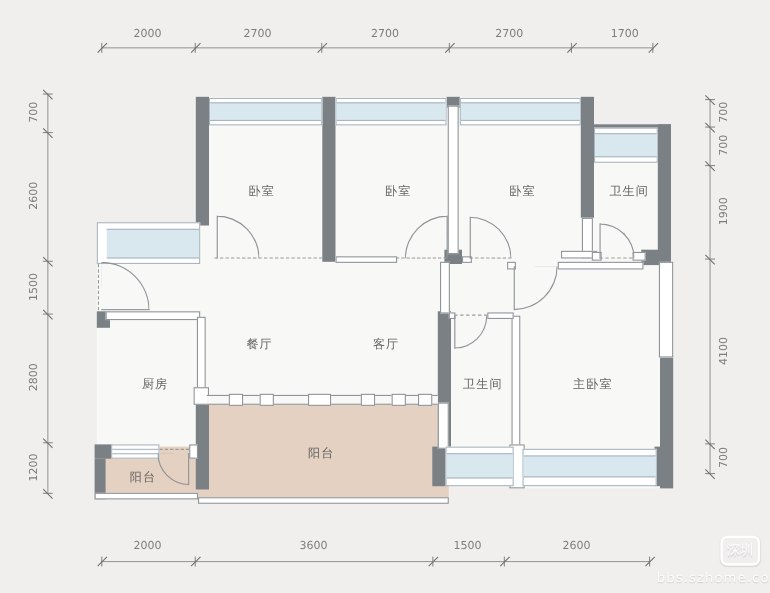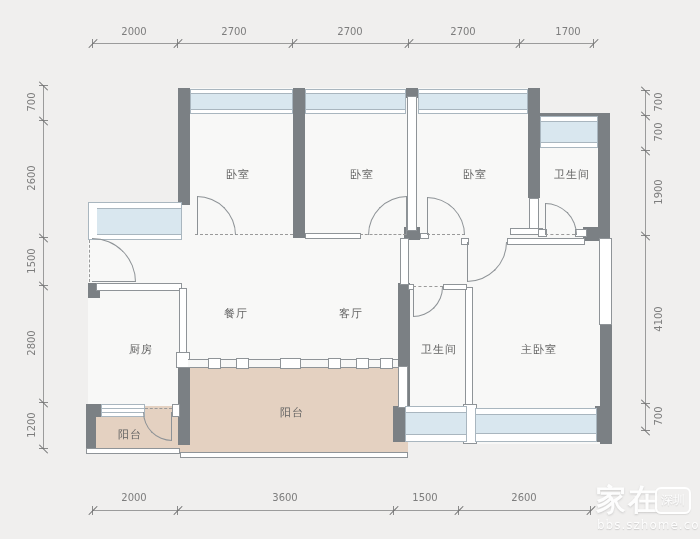--- a/index.html
+++ b/index.html
@@ -211,17 +211,16 @@
   <div class="tkh" style="left:641px;top:150px;"></div>
   <div class="tkh" style="left:641px;top:235px;"></div>
   <div class="tkh" style="left:641px;top:403px;"></div>
   <div class="tkh" style="left:641px;top:430px;"></div>
   <div class="dlab-r" style="left:658px;top:102px;">700</div>
   <div class="dlab-r" style="left:658px;top:132px;">700</div>
   <div class="dlab-r" style="left:658px;top:192px;">1900</div>
   <div class="dlab-r" style="left:658px;top:319px;">4100</div>
   <div class="dlab-r" style="left:658px;top:416px;">700</div>
 
-  <div class="wm-big" style="left:596px;top:480px;">家在</div>
   <div class="wm-badge" style="left:655px;top:487px;">深圳</div>
   <div class="wm-url" style="left:597px;top:518px;">bbs.szhome.com</div>
 
 </div>
 
 </body></html>

